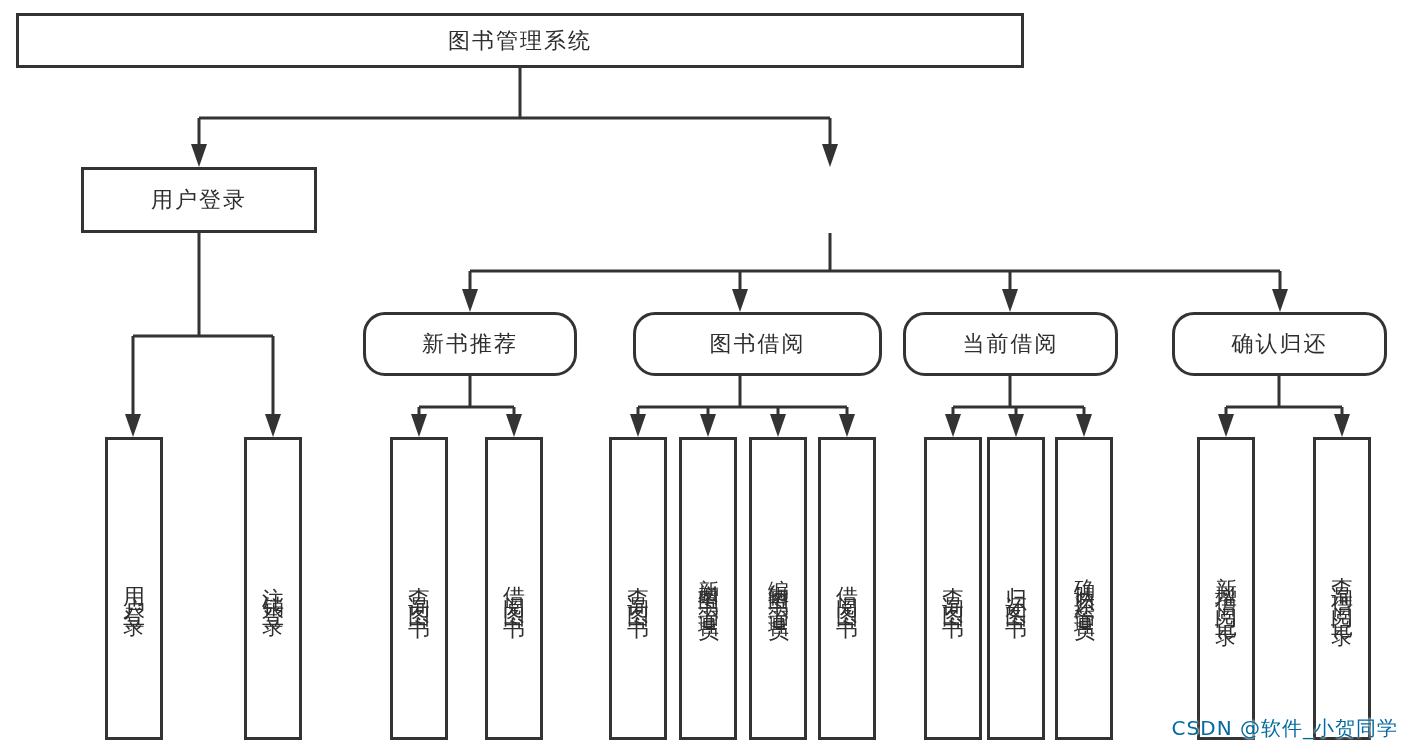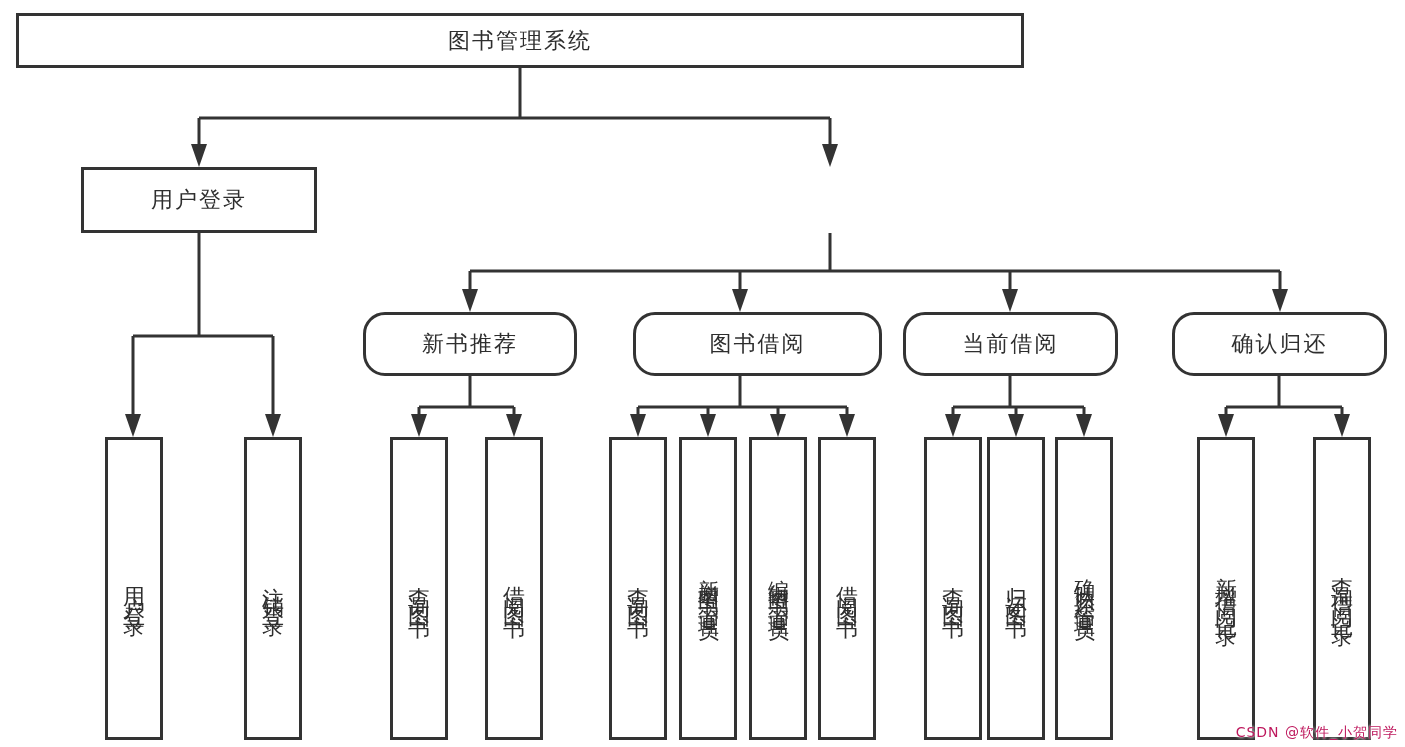--- a/index.html
+++ b/index.html
@@ -19,21 +19,21 @@
   .h2{top:167px;width:236px;height:66px;}
   .h3{top:312px;height:64px;border-radius:22px;}
   .leaf{top:437px;width:58px;height:303px;}
   .leaf span{
     writing-mode:vertical-rl;text-orientation:mixed;
     font-size:22px;letter-spacing:10px;line-height:1;white-space:nowrap;
   }
   .leaf span.long{font-size:21px;letter-spacing:6px;}
   .wm{
     position:absolute;right:7px;bottom:5px;z-index:3;
-    font-size:14px;letter-spacing:1px;color:#be185d;
+    font-size:20px;letter-spacing:1px;color:#0369a1;
     text-shadow:0 0 3px #ffffff,0 0 3px #ffffff;
   }
 </style>
 </head>
 <body>
 
 <div class="canvas">
 
   <svg class="wires" viewBox="0 0 1405 747">
     <path class="wire" d="

